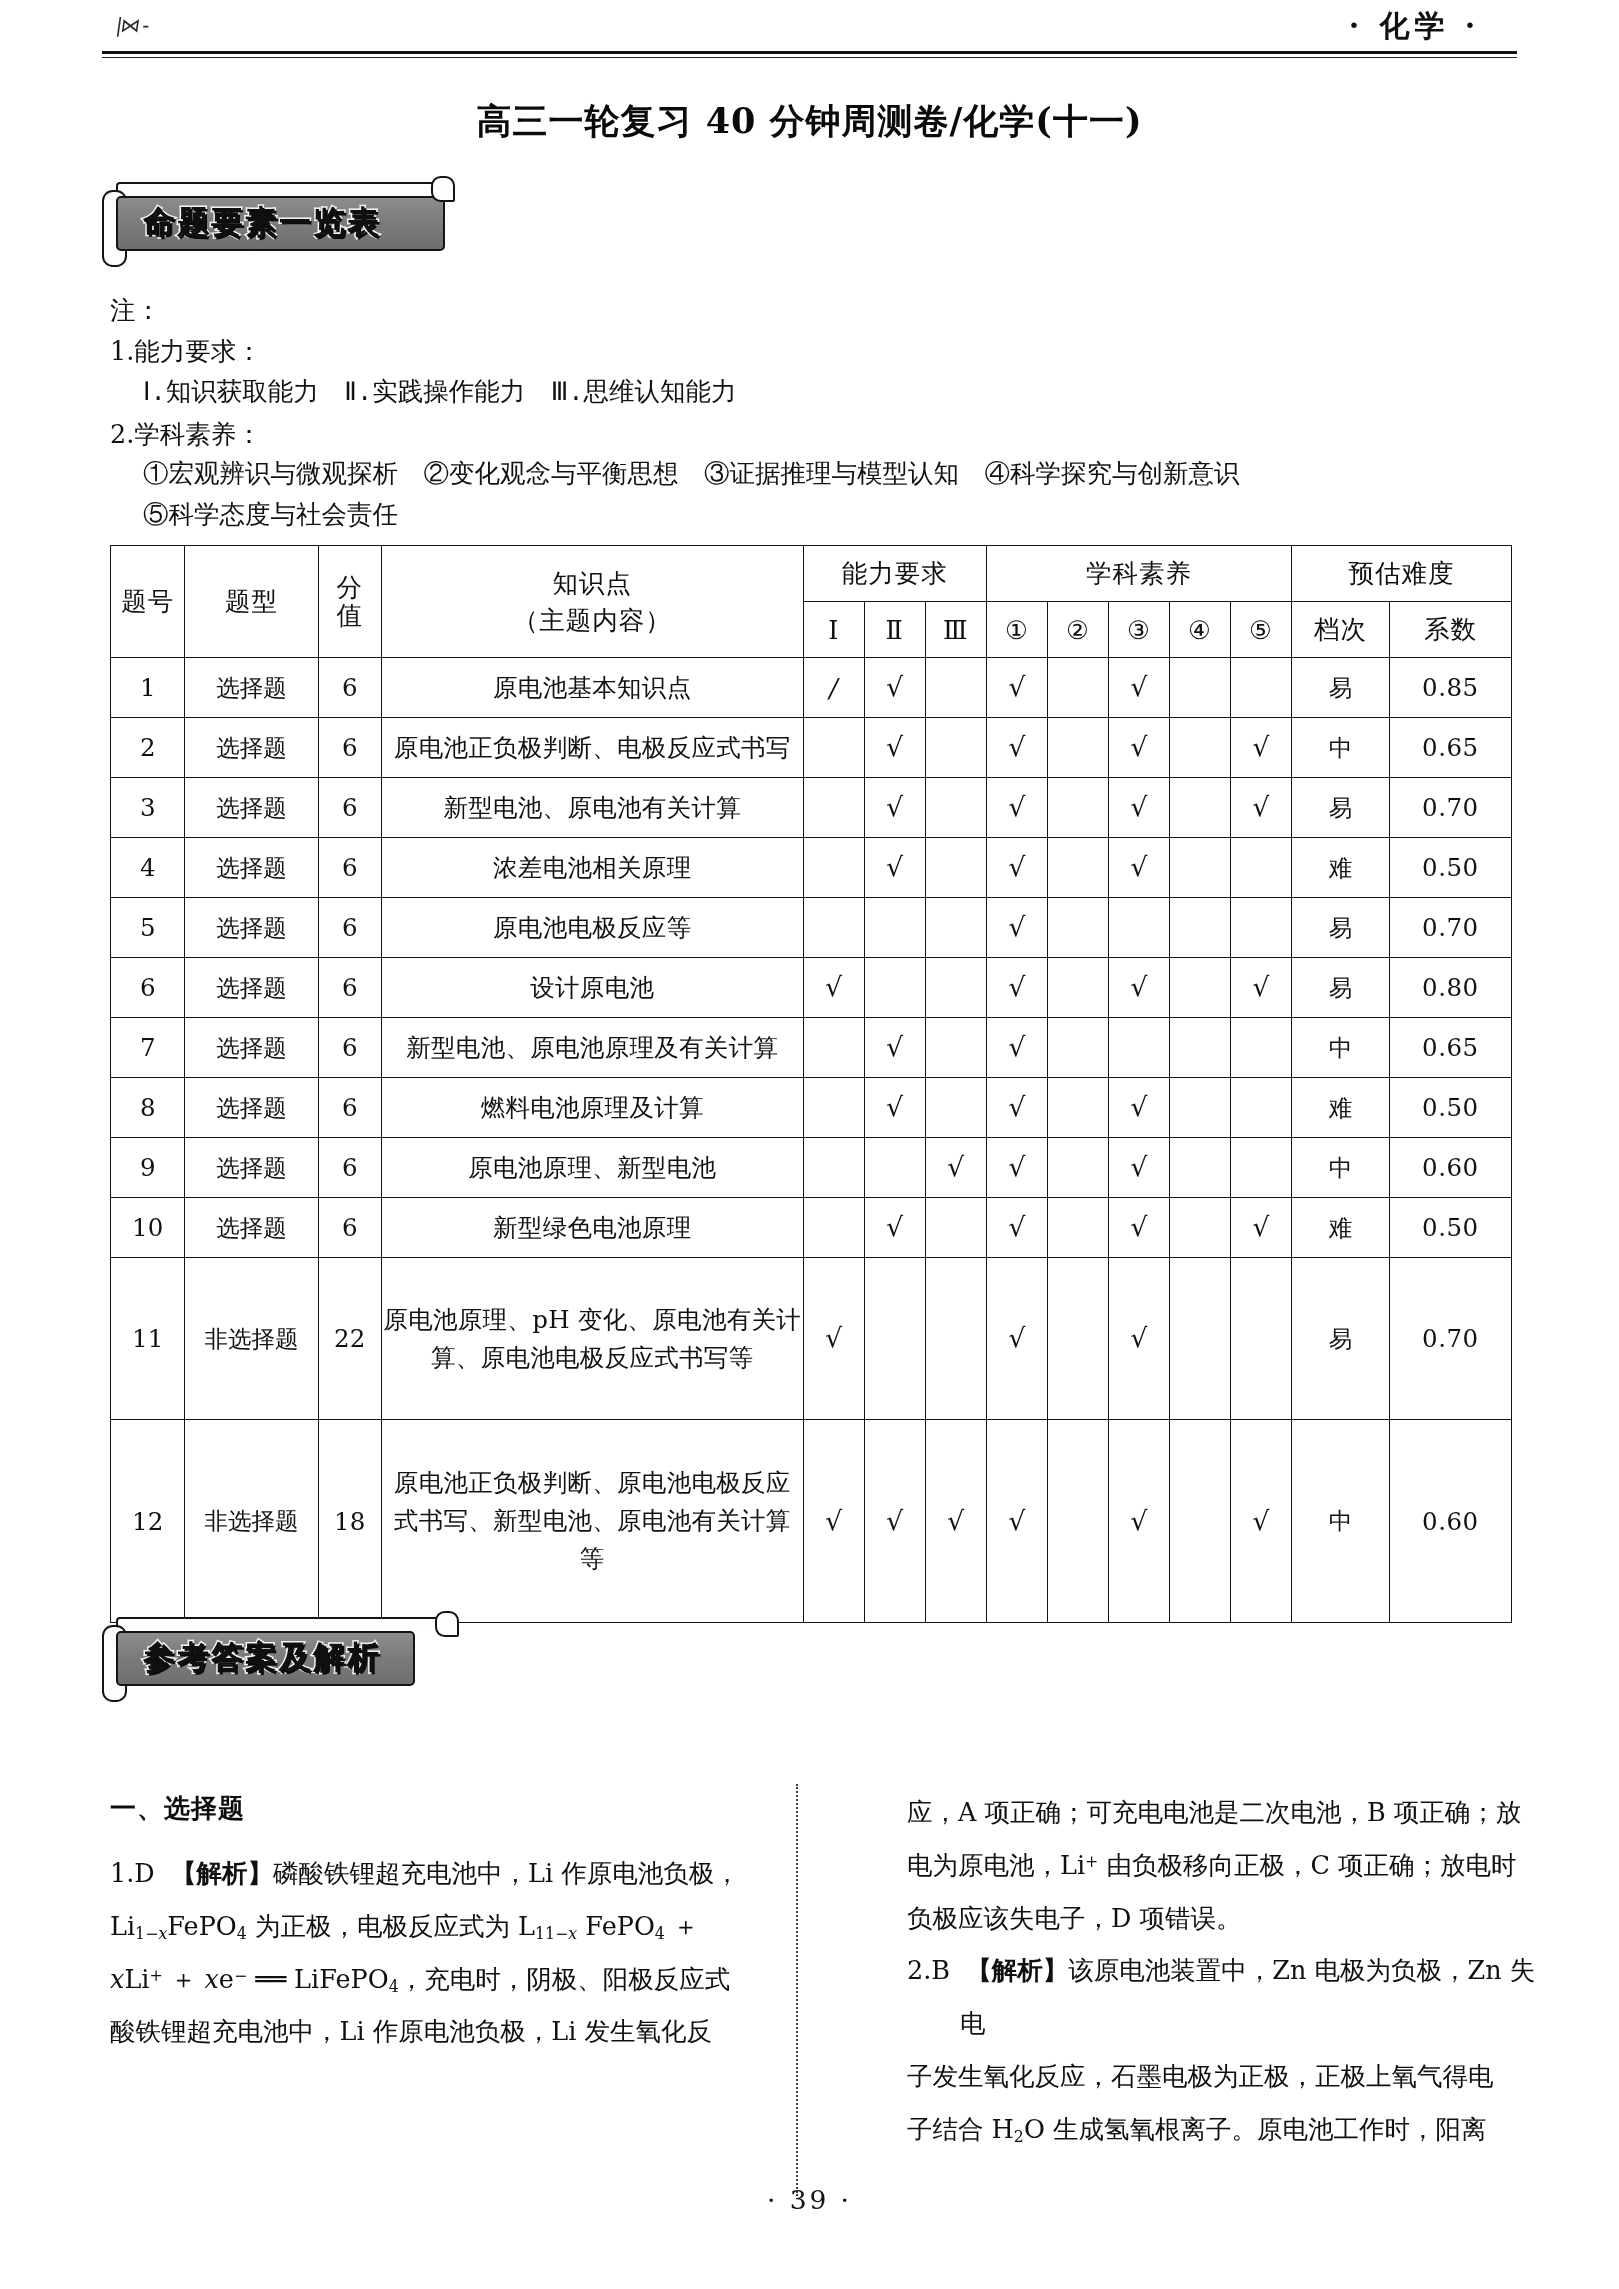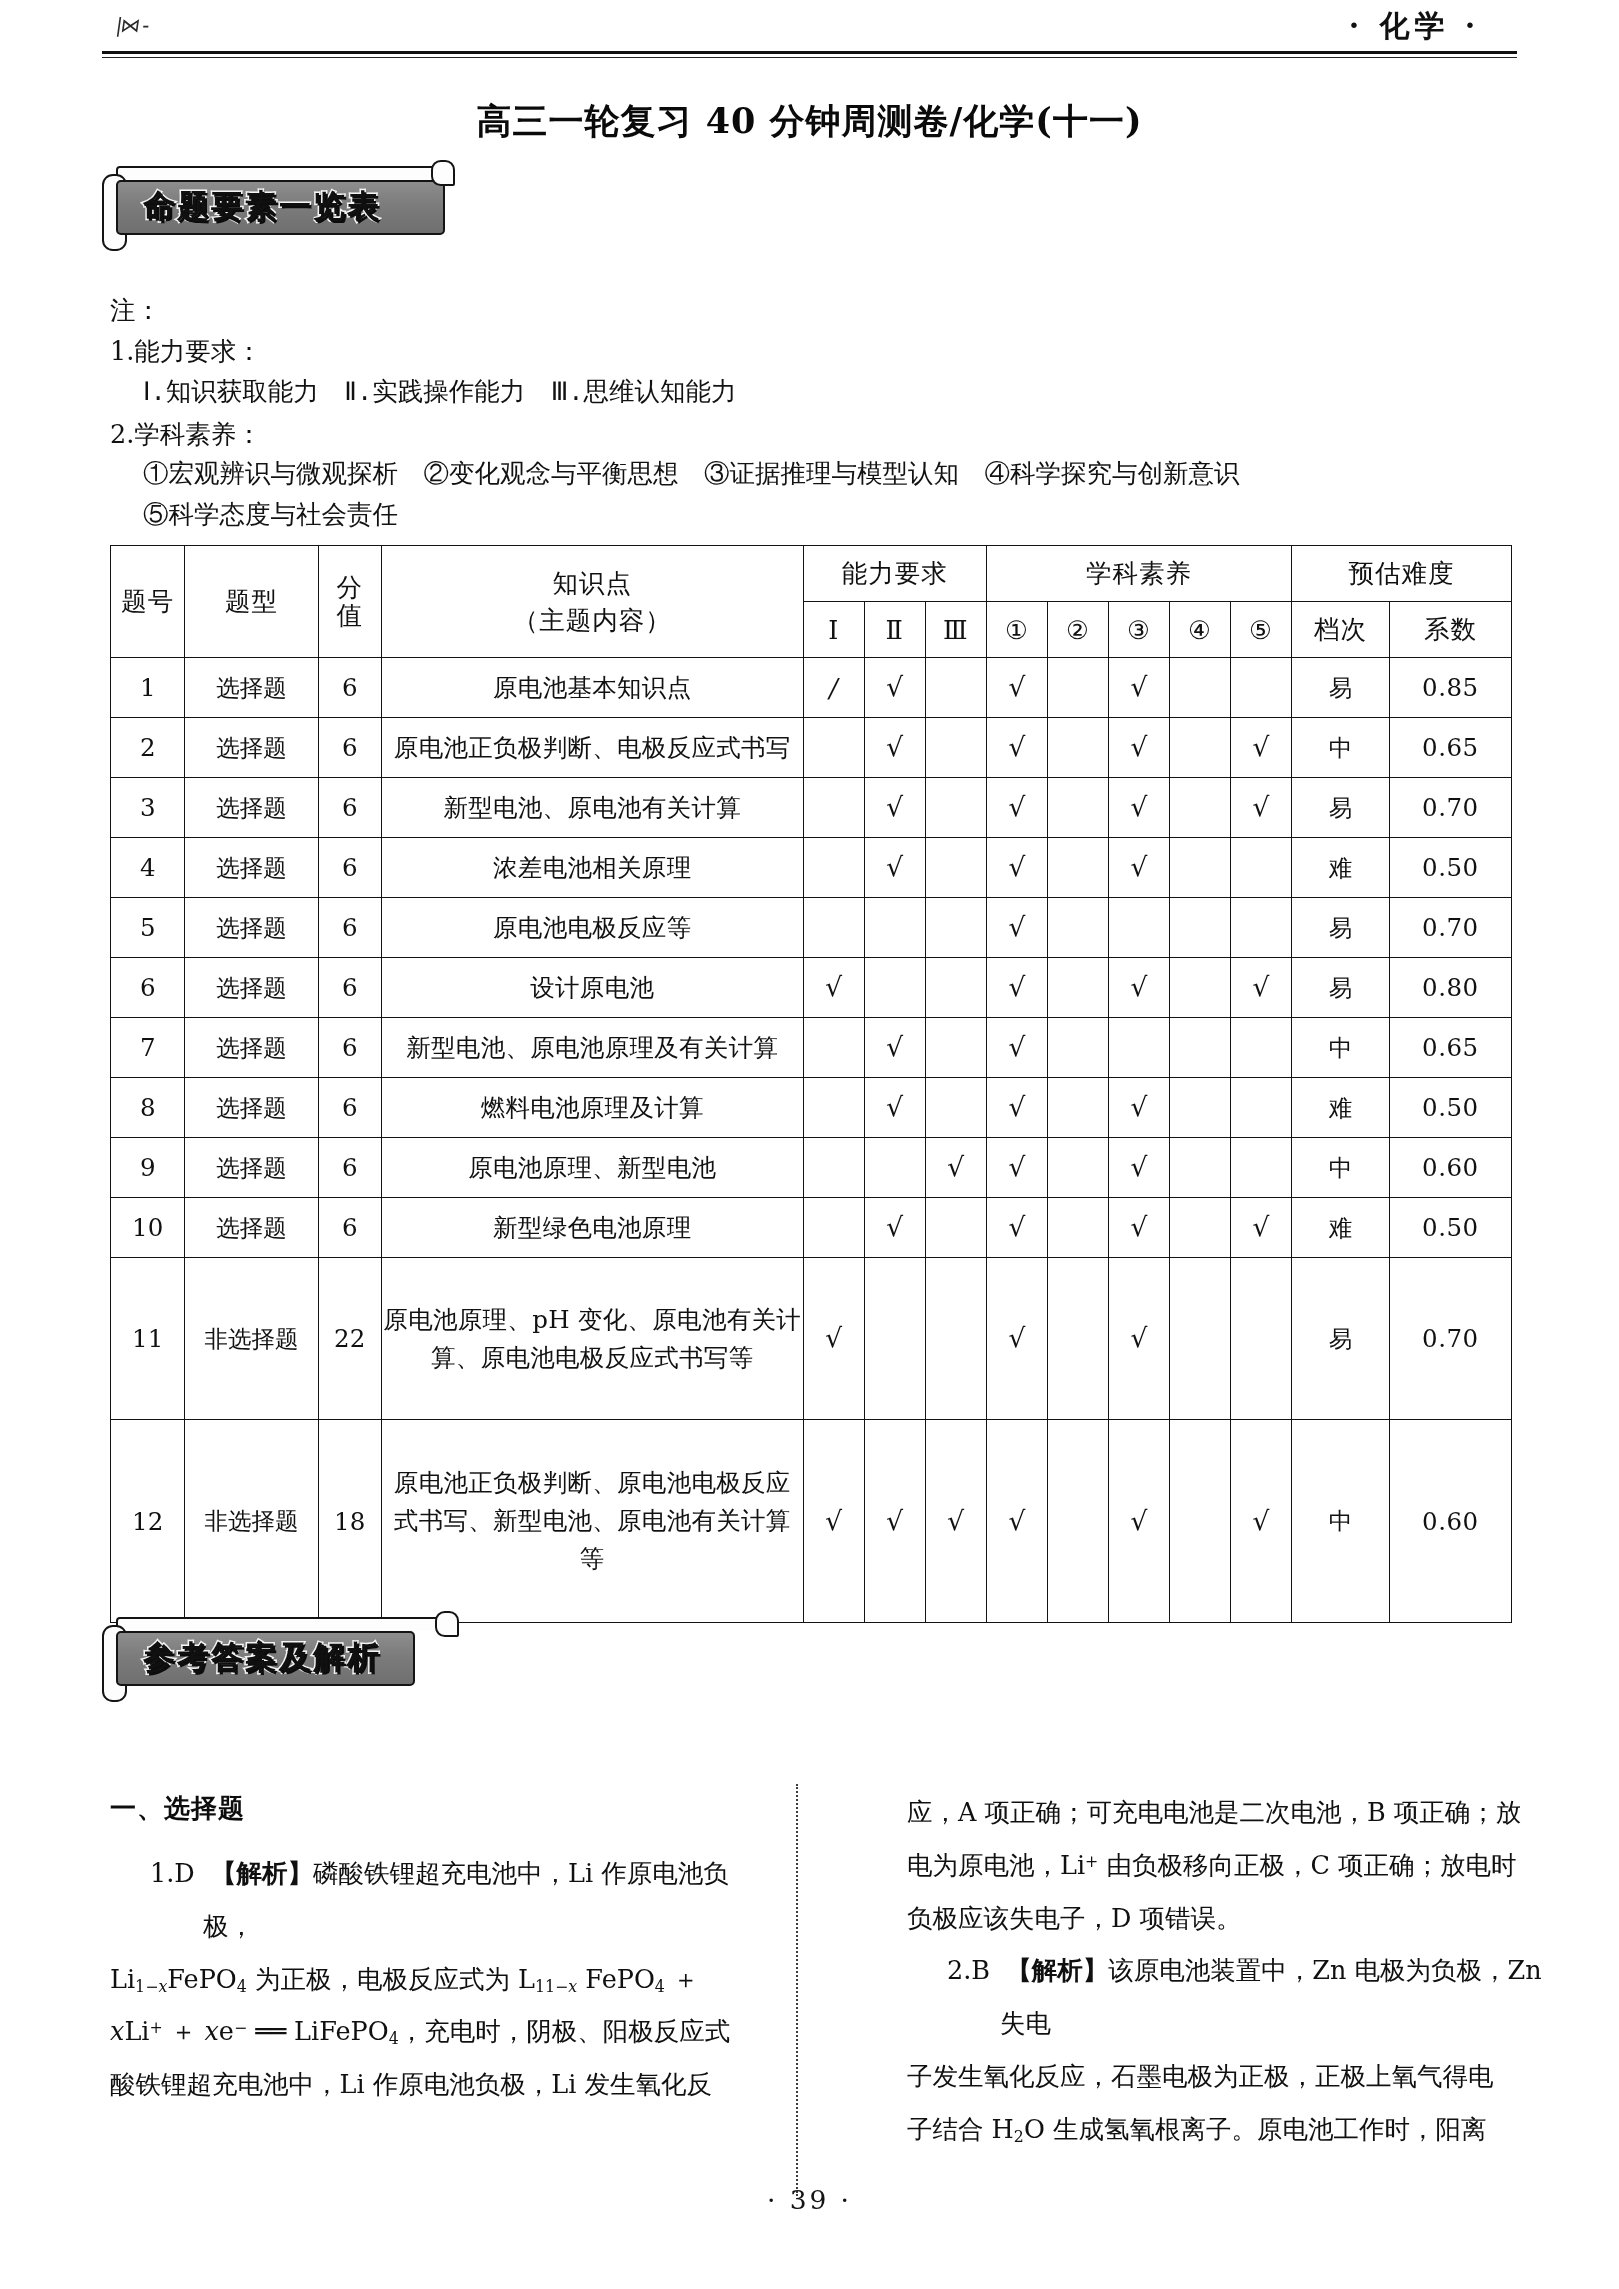--- a/index.html
+++ b/index.html
@@ -137,21 +137,21 @@
     top: -9.8px;
     left: 21.6px;
     height: 11.8px;
     border-top: 2px solid #141414;
     border-left: 2px solid #141414;
     border-right: 2px solid #141414;
     border-radius: 3.9px 3.9px 0 0;
     background: #fdfdfd;
   }
 
-  #banner-elements { position: absolute; left: 94px; top: 176px; width: 392px; }
+  #banner-elements { position: absolute; left: 94px; top: 192px; width: 392px; }
   #banner-answers  { position: absolute; left: 94px; top: 1627px; width: 392px; }
 
   
   .notes {
     position: absolute;
     left: 110px;
     top: 290px;
     width: 1402px;
     font-size: 25.5px;
     line-height: 1.62;
@@ -233,21 +233,21 @@
   .col-right { left: 797px; top: -61px; }
   .divider {
     position: absolute;
     left: 686px;
     top: -63px;
     width: 0;
     height: 412px;
     border-left: 2px dotted #3b3b3b;
   }
   .para { text-indent: 0; }
-  .hang2 { padding-left: 53px; text-indent: -53px; margin-left: 40px; }
+  .hang2 { padding-left: 53px; text-indent: -53px; }
   .bk { font-family: "DejaVu Sans", sans-serif; font-weight: 700; }
   sub { font-size: 0.62em; vertical-align: -0.28em; }
   sup { font-size: 0.62em; vertical-align: 0.44em; }
   .it { font-style: italic; }
 
   
   .footer {
     position: absolute;
     left: 0;
     top: 2184px;

